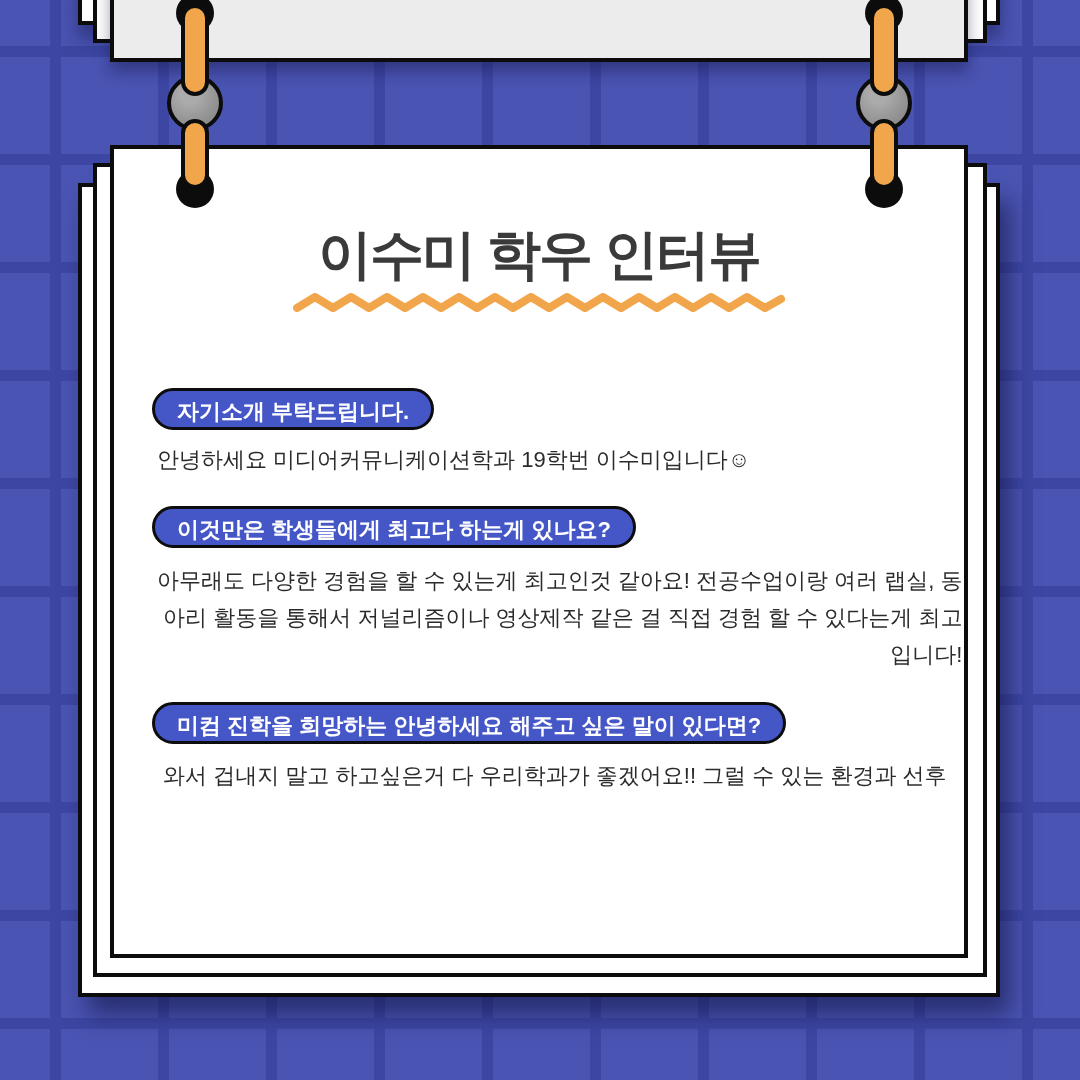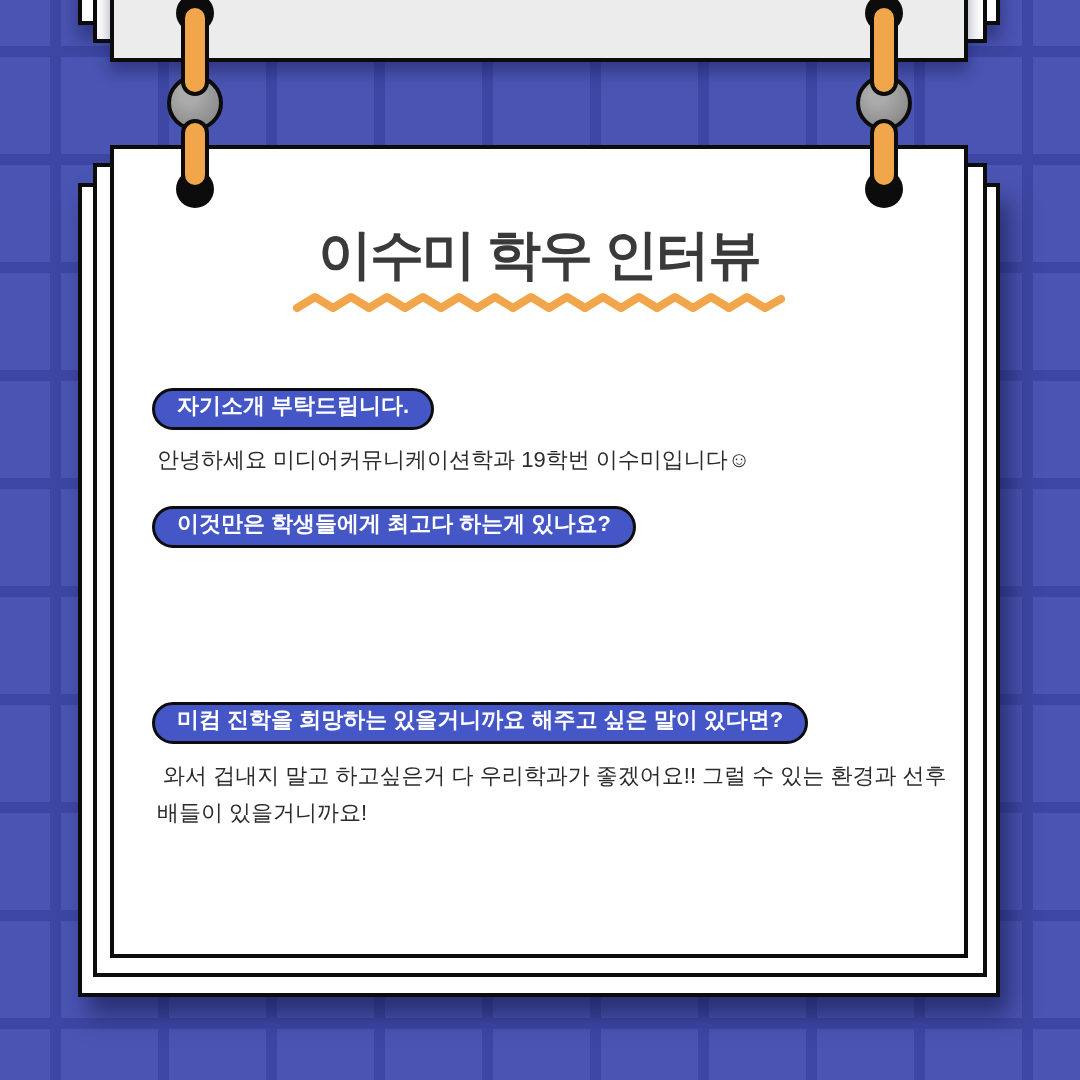--- a/index.html
+++ b/index.html
@@ -34,28 +34,28 @@
   .cap-top{top:-6px;} .cap-bot{top:170px;}
   .rod{position:absolute;width:28px;border-radius:14px;background:var(--orange,#f2a64c);
        border:4px solid var(--outline,#0c0c0c);box-sizing:border-box;z-index:7;}
   .rod-top{top:4px;height:92px;} .rod-bot{top:119px;height:70px;}
 
   
   .page-title{position:absolute;top:78px;left:0;width:100%;text-align:center;
       font-size:54px;font-weight:800;letter-spacing:-2px;color:var(--ink-title,#3a3a3a);line-height:1;}
   .wave-wrap{position:absolute;top:141px;left:50%;transform:translateX(-50%);}
   .wave polyline{stroke:var(--orange,#f2a64c);}
-  .pill{position:absolute;left:38px;display:inline-flex;align-items:flex-start;
+  .pill{position:absolute;left:38px;display:inline-flex;align-items:flex-end;
       height:42px;padding:0 22px;border-radius:24px;box-sizing:border-box;
       background:var(--pill,#4557c7);border:3px solid #0d0d0d;
       color:#ffffff;font-size:22px;font-weight:700;white-space:pre;}
   .pill-1{top:239px;} .pill-2{top:357px;} .pill-3{top:553px;}
   .answer{position:absolute;left:43px;color:var(--ink-body,#2b2b2b);
       font-size:22px;font-weight:500;line-height:37px;}
-  .answer div{white-space:pre;}
+  .answer div{white-space:pre;text-align:right;}
   .ans-1{top:292px;} .ans-2{top:413px;} .ans-3{top:608px;}
 </style>
 </head>
 <body>
 
 <div class="canvas" style="--bg: #4a54b2; --grid: #3d47a3; --pill: #4557c7; --orange: #f2a64c; --outline: #0c0c0c; --flip: #ececec; --ink-title: #3a3a3a; --ink-body: #2b2b2b;">
 
   <div class="sheet top-outer"></div>
   <div class="sheet top-middle"></div>
   <div class="sheet top-paper"></div>
@@ -75,27 +75,31 @@
     <div class="pill pill-1">
       <span>자기소개 부탁드립니다.</span>
     </div>
     <div class="answer ans-1">
       <div>안녕하세요 미디어커뮤니케이션학과 19학번 이수미입니다☺</div>
     </div>
 
     <div class="pill pill-2">
       <span>이것만은 학생들에게 최고다 하는게 있나요?</span>
     </div>
+    <div class="answer ans-2">
+      <div>아무래도 다양한 경험을 할 수 있는게 최고인것 같아요! 전공수업이랑 여러 랩실, 동</div>
+      <div>아리 활동을 통해서 저널리즘이나 영상제작 같은 걸 직접 경험 할 수 있다는게 최고</div>
+      <div>입니다!</div>
+    </div>
 
     <div class="pill pill-3">
-      <span>미컴 진학을 희망하는 있을거니까요 해주고 싶은 말이 있다면?</span>
+      <span>미컴 진학을 희망하는 안녕하세요 해주고 싶은 말이 있다면?</span>
     </div>
     <div class="answer ans-3">
       <div> 와서 겁내지 말고 하고싶은거 다 우리학과가 좋겠어요!! 그럴 수 있는 환경과 선후</div>
-      <div>배들이 있을거니까요!</div>
     </div>
   </div>
 
   <div>
     <div class="washer" style="left:167px;"></div>
     <div class="cap cap-top" style="left:176px;"></div>
     <div class="cap cap-bot" style="left:176px;"></div>
     <div class="rod rod-top" style="left:181px;"></div>
     <div class="rod rod-bot" style="left:181px;"></div>
   </div>

